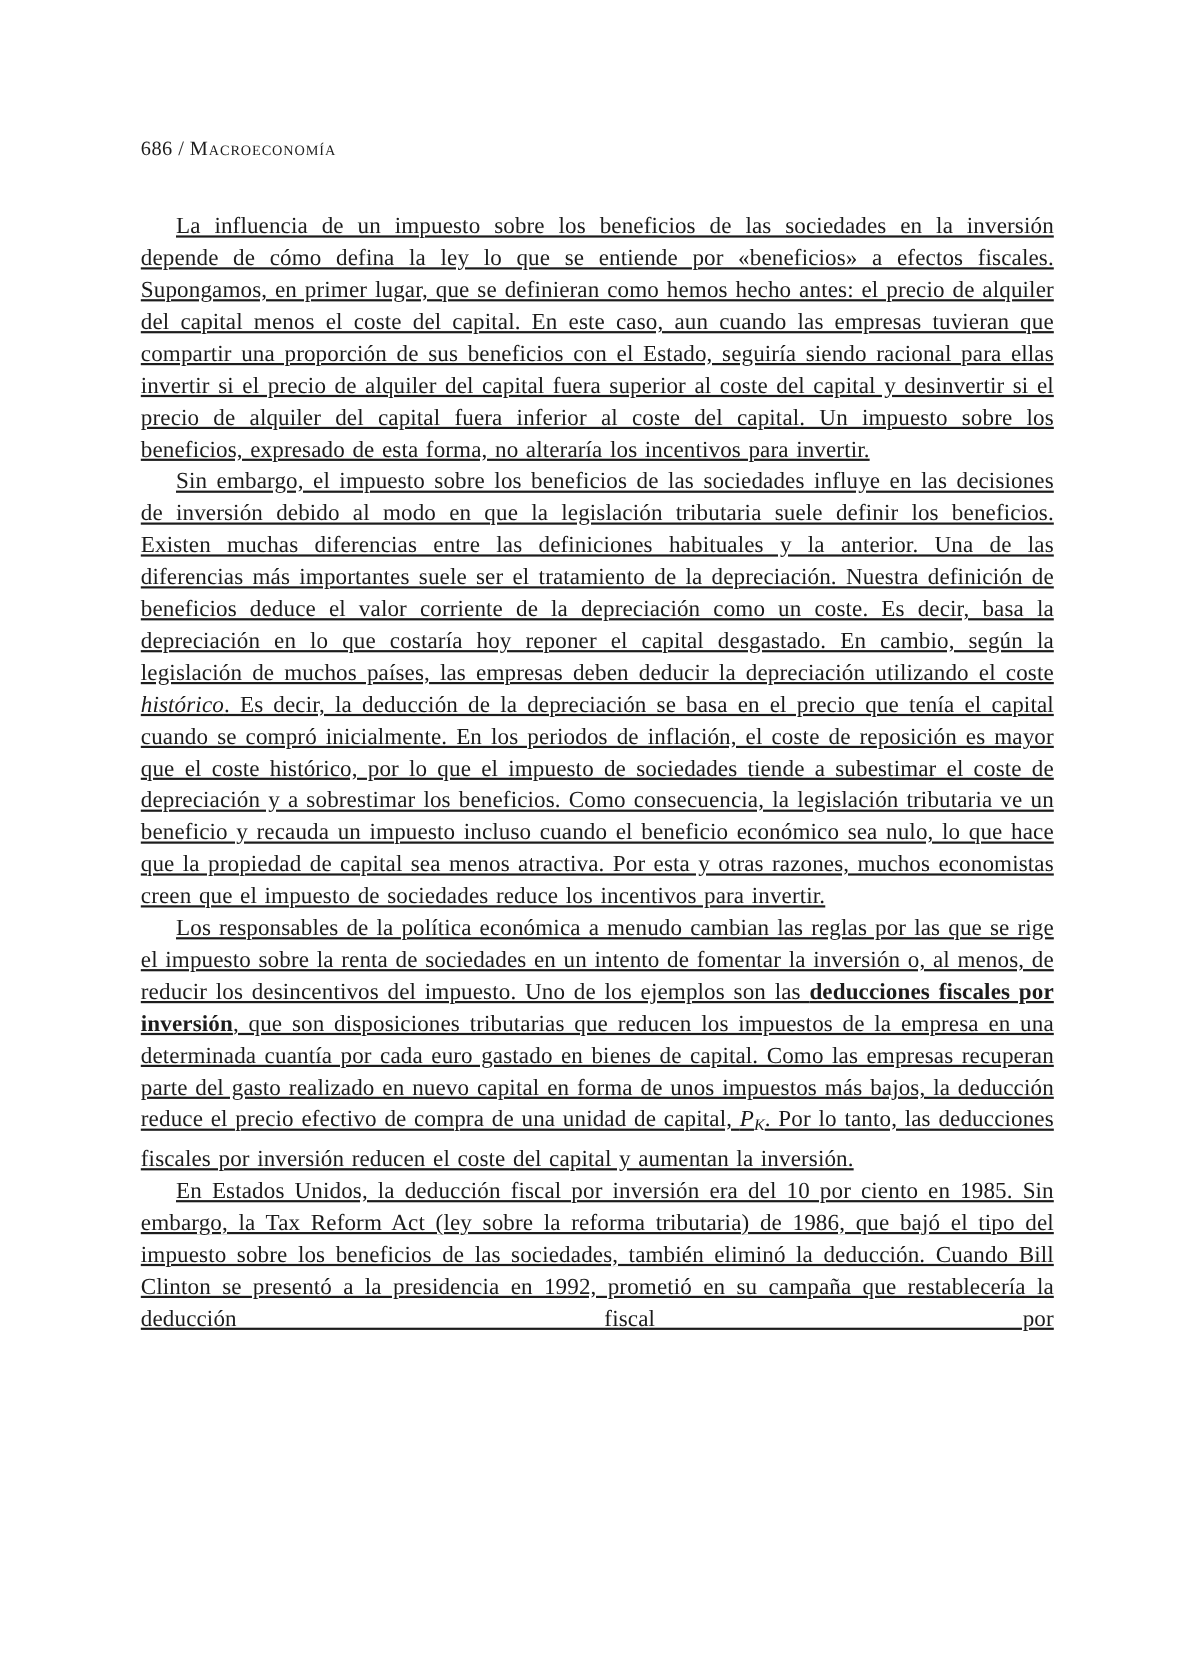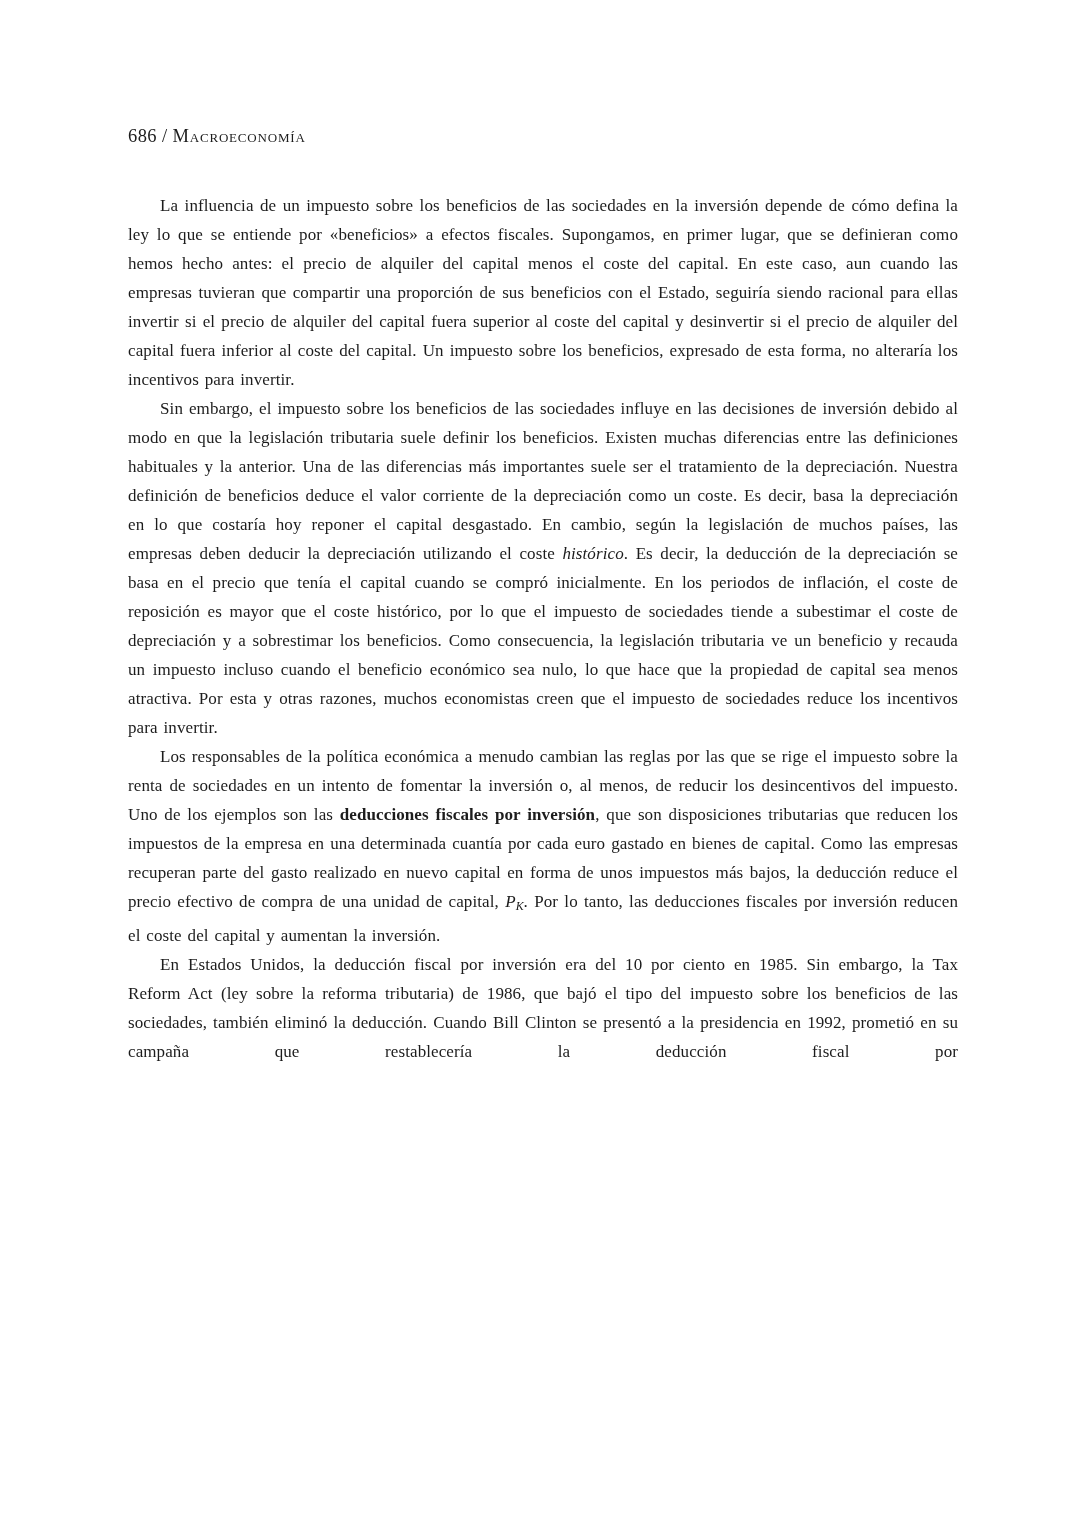--- a/index.html
+++ b/index.html
@@ -26,25 +26,26 @@
       font-size: 18.5px;
       letter-spacing: 0.4px;
       margin-bottom: 44px;
       color: #1c1c1c;
     }
     .page-header .smallcaps {
       font-variant: small-caps;
       letter-spacing: 0.8px;
     }
     .body-text {
-      font-size: 17px;
+      font-size: 21px;
       line-height: 29px;
       text-align: justify;
       word-spacing: 1.5px;
       letter-spacing: 0.1px;
+      text-decoration: underline;
     }
     p.para {
       margin: 0;
       padding: 0;
       text-indent: 32px;
       hyphens: none;
     }
     p.para.continues {
       text-align-last: justify;
     }

